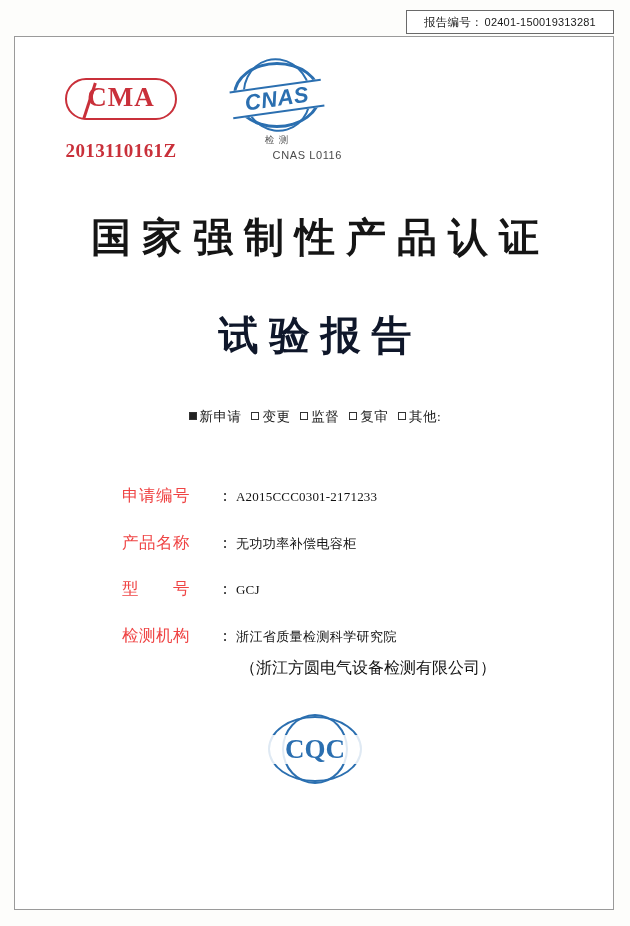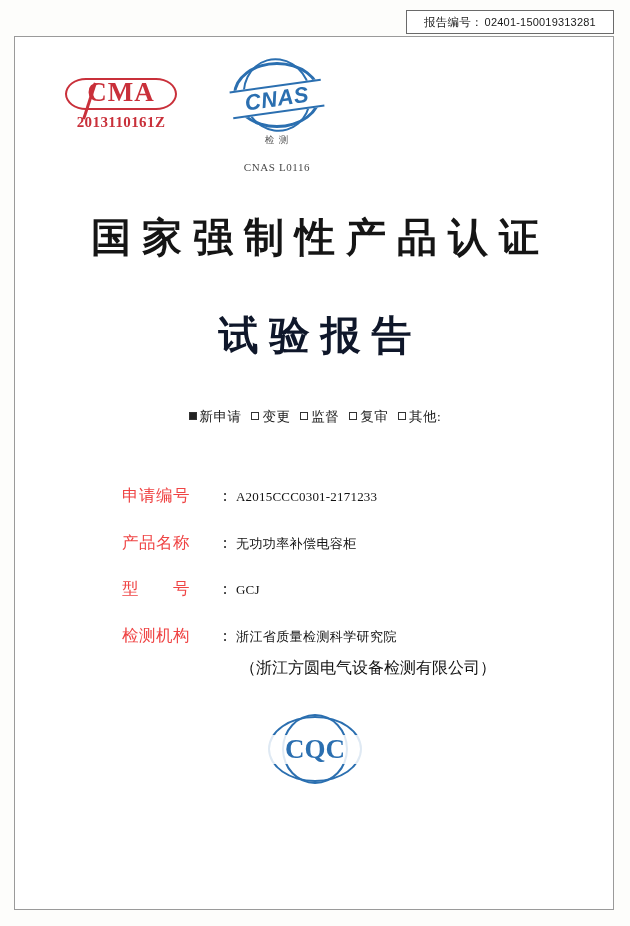--- a/index.html
+++ b/index.html
@@ -69,21 +69,21 @@
   
   .cma {
     position: absolute;
     left: 62px;
     top: 38px;
     width: 118px;
     text-align: center;
   }
   .cma-badge {
     width: 112px;
-    height: 32px;
+    height: 42px;
     border: 2.5px solid #c9303a;
     border-radius: 21px / 50%;
     margin: 0 auto;
     position: relative;
     box-sizing: border-box;
   }
   .cma-badge .cma-text {
     position: absolute;
     top: 50%;
     left: 50%;
@@ -98,24 +98,24 @@
   .cma-badge .slash {
     position: absolute;
     left: 21px;
     top: 2px;
     width: 2.5px;
     height: 38px;
     background: #c9303a;
     transform: rotate(18deg);
   }
   .cma-code {
-    margin-top: 4px;
-    font-family: "Liberation Serif", serif;
-    font-weight: bold;
-    font-size: 15px;
+    margin-top: 20px;
+    font-family: "Liberation Serif", serif;
+    font-weight: bold;
+    font-size: 19px;
     color: #c9303a;
     letter-spacing: 0.4px;
   }
 
   
   .cnas {
     position: absolute;
     left: 212px;
     top: 18px;
     width: 130px;
@@ -171,25 +171,26 @@
     transform: rotate(-8deg);
   }
   .cnas-sub {
     font-family: "Liberation Sans", sans-serif;
     font-size: 9.5px;
     color: #555;
     margin-top: -2px;
     letter-spacing: 1px;
   }
   .cnas-code {
-    font-family: Liberation Serif, serif;
+    font-family: Liberation Sans, sans-serif;
     font-size: 11px;
     color: #4a4a4a;
     letter-spacing: 0.6px;
-    margin-top: 14px;
+    margin-top: 2px;
+    text-align: right;
   }
 
   
   .title-main {
     position: absolute;
     top: 210px;
     left: 0;
     width: 100%;
     text-align: center;
     font-family: "Liberation Serif", serif;

